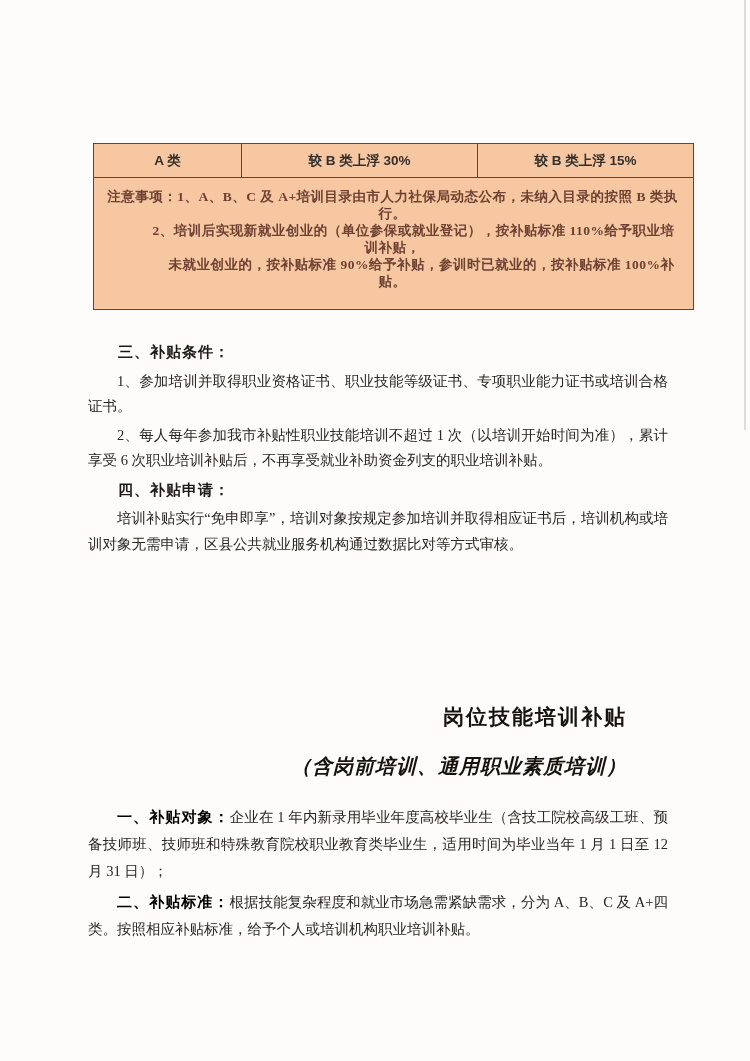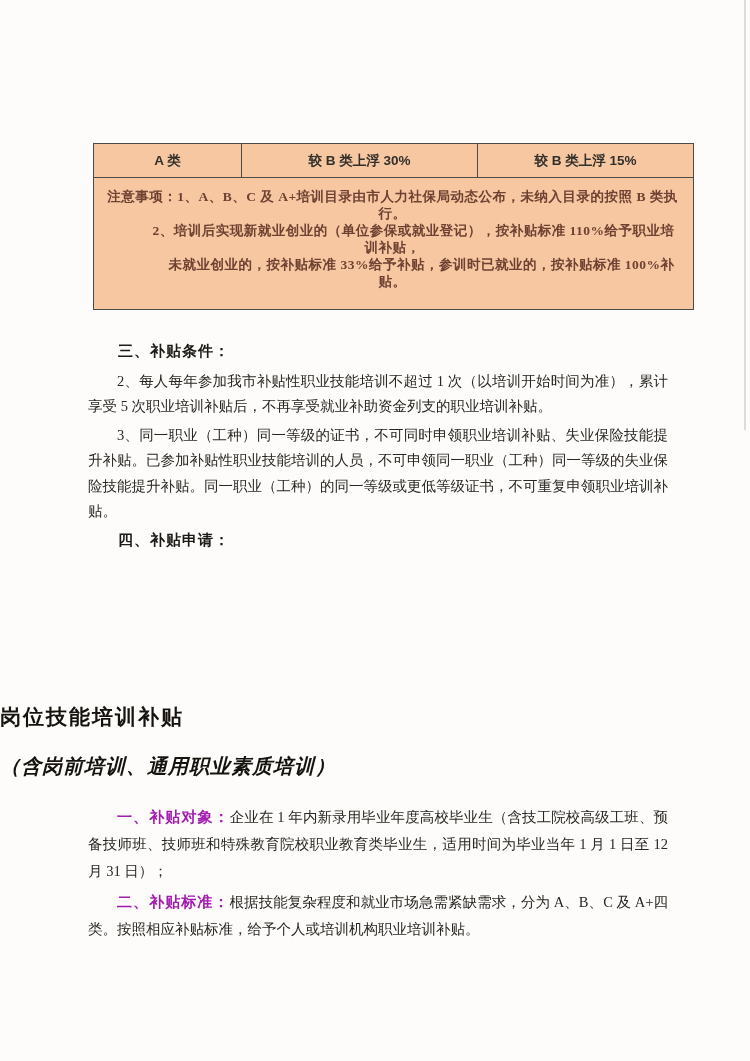--- a/index.html
+++ b/index.html
@@ -70,40 +70,40 @@
     width: 580px;
     text-align: justify;
     font-size: 14.5px;
     line-height: 25.5px;
     color: #2a2622;
   }
   .body-1 { top: 340px; }
   .body-2 { top: 803px; line-height: 27px; }
   .body-block p { margin: 0 0 3px 0; text-indent: 2em; }
   .sec-heading {
-    font-family: Liberation Mono, monospace;
+    font-family: Liberation Serif, serif;
     font-weight: bold;
     font-size: 15px;
     color: #1d1a16;
     letter-spacing: 1px;
   }
   .sec-heading-4 { margin-top: 4px !important; }
   .inline-label {
     font-family: "Liberation Sans", "DejaVu Sans", sans-serif;
     font-weight: bold;
     font-size: 15px;
-    color: #a21caf;
+    color: #000000;
     letter-spacing: 1px;
   }
 
   
   .big-title {
     position: absolute;
     left: 0; width: 627px;
-    text-align: left;
+    text-align: right;
     font-family: "Liberation Sans", "DejaVu Sans", sans-serif;
     font-weight: bold;
     color: #16130e;
   }
   .title-main { top: 703px; font-size: 21px; letter-spacing: 2px; }
   .title-sub  { top: 753px; font-size: 20px; letter-spacing: 1px; font-style: italic; }
 </style>
 </head>
 <body>
 
@@ -115,31 +115,32 @@
     <tbody>
         <tr class="row-a">
       <td class="col-1">A 类</td>
       <td class="col-2">较 B 类上浮 30%</td>
       <td class="col-3">较 B 类上浮 15%</td>
     </tr>
     <tr>
       <td class="notes-cell" colspan="3">
         <p class="note-1">注意事项：1、A、B、C 及 A+培训目录由市人力社保局动态公布，未纳入目录的按照 B 类执行。</p>
         <p class="note-2">2、培训后实现新就业创业的（单位参保或就业登记），按补贴标准 110%给予职业培训补贴，</p>
-        <p class="note-3">未就业创业的，按补贴标准 33%给予补贴，参训时已就业的，按补贴标准 100%补贴。</p>
+        <p class="note-3">未就业创业的，按补贴标准 90%给予补贴，参训时已就业的，按补贴标准 100%补贴。</p>
       </td>
     </tr>
   </tbody>
     </table>
 
   <div class="body-block body-1">
     <p class="sec-heading">三、补贴条件：</p>
-    <p>2、每人每年参加我市补贴性职业技能培训不超过 1 次（以培训开始时间为准），累计享受 5 次职业培训补贴后，不再享受就业补助资金列支的职业培训补贴。</p>
-    <p>3、同一职业（工种）同一等级的证书，不可同时申领职业培训补贴、失业保险技能提升补贴。已参加补贴性职业技能培训的人员，不可申领同一职业（工种）同一等级的失业保险技能提升补贴。同一职业（工种）的同一等级或更低等级证书，不可重复申领职业培训补贴。</p>
+    <p>1、参加培训并取得职业资格证书、职业技能等级证书、专项职业能力证书或培训合格证书。</p>
+    <p>2、每人每年参加我市补贴性职业技能培训不超过 1 次（以培训开始时间为准），累计享受 6 次职业培训补贴后，不再享受就业补助资金列支的职业培训补贴。</p>
     <p class="sec-heading sec-heading-4">四、补贴申请：</p>
+    <p>培训补贴实行“免申即享”，培训对象按规定参加培训并取得相应证书后，培训机构或培训对象无需申请，区县公共就业服务机构通过数据比对等方式审核。</p>
   </div>
 
   <div class="big-title title-main">岗位技能培训补贴</div>
   <div class="big-title title-sub">（含岗前培训、通用职业素质培训）</div>
 
   <div class="body-block body-2">
     <p><span class="inline-label">一、补贴对象：</span><span>企业在 1 年内新录用毕业年度高校毕业生（含技工院校高级工班、预备技师班、技师班和特殊教育院校职业教育类毕业生，适用时间为毕业当年 1 月 1 日至 12 月 31 日）；</span></p>
     <p><span class="inline-label">二、补贴标准：</span><span>根据技能复杂程度和就业市场急需紧缺需求，分为 A、B、C 及 A+四类。按照相应补贴标准，给予个人或培训机构职业培训补贴。</span></p>
   </div>
 

